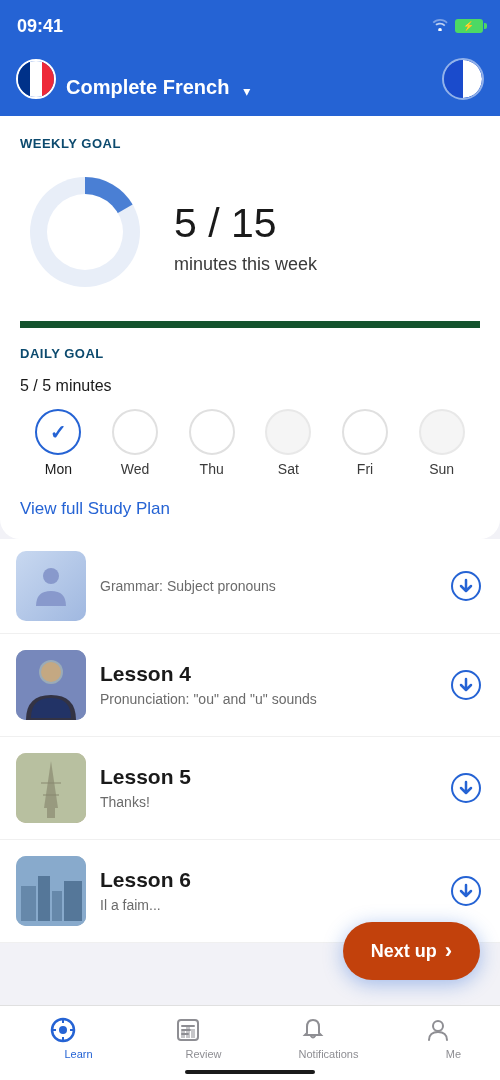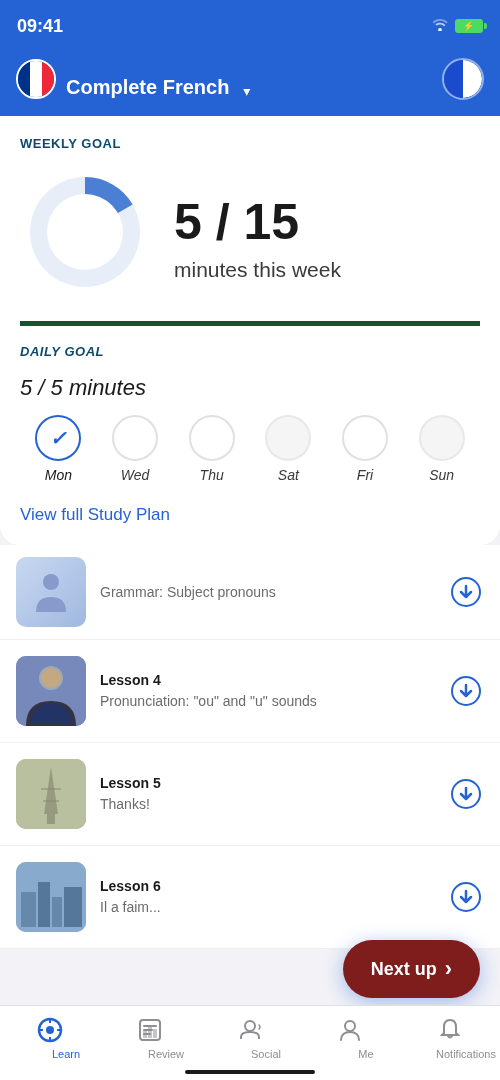--- a/index.html
+++ b/index.html
@@ -150,40 +150,39 @@
       width: 130px;
       height: 130px;
       flex-shrink: 0;
     }
     .pie-chart {
       width: 130px;
       height: 130px;
     }
     .goal-text-block { }
     .goal-fraction {
-      font-size: 50px;
-      font-weight: 700;
+      font-size: 41px;
+      font-weight: 400;
       color: #1a1a1a;
       line-height: 1.1;
       margin-top: 12px;
     }
     .goal-subtext {
-      font-size: 21px;
+      font-size: 18px;
       color: #3a3a3a;
       margin-top: 8px;
     }
 
     
     .daily-goal-section {
-      border-top: 5px solid #14532d;
+      border-top: 7px solid #14532d;
       padding-top: 18px;
-      font-style: italic;
     }
     .daily-goal-minutes {
-      font-size: 22px;
+      font-size: 16px;
       color: #1a1a1a;
       margin-bottom: 14px;
       font-weight: 400;
     }
     .days-row {
       display: flex;
       align-items: center;
       gap: 0;
       justify-content: space-between;
       margin-bottom: 6px;
@@ -282,21 +281,21 @@
       justify-content: center;
     }
     .thumb-city {
       background: linear-gradient(135deg, #b0c8d8 0%, #7090b0 100%);
       width: 100%;
       height: 100%;
     }
 
     .lesson-info { flex: 1; }
     .lesson-title {
-      font-size: 14px;
+      font-size: 21px;
       font-weight: 600;
       color: #1a1a1a;
       margin-bottom: 4px;
     }
     .lesson-subtitle {
       font-size: 14px;
       color: #6b6b6b;
       line-height: 1.3;
     }
     .download-btn {
@@ -308,23 +307,23 @@
       flex-shrink: 0;
     }
     .download-icon {
       width: 32px;
       height: 32px;
     }
 
     
     .next-up-btn {
       position: fixed;
-      bottom: 82px;
+      bottom: 100px;
       right: 20px;
-      background: #7f1d1d;
+      background: #c2410c;
       color: white;
       border-radius: 30px;
       padding: 16px 28px;
       font-size: 18px;
       font-weight: 600;
       display: flex;
       align-items: center;
       gap: 8px;
       box-shadow: 0 4px 20px rgba(37,99,212,0.4);
       cursor: pointer;
@@ -621,45 +620,35 @@
         <path d="M7 9 L19 9 M7 13 L15 13 M7 17 L13 17" stroke="#8e8e93" stroke-width="2" stroke-linecap="round"></path>
 
         <rect x="6" y="14" width="4" height="7" fill="#8e8e93" opacity="0.5"></rect>
         <rect x="11" y="10" width="4" height="11" fill="#8e8e93" opacity="0.5"></rect>
         <rect x="16" y="12" width="4" height="9" fill="#8e8e93" opacity="0.5"></rect>
       </svg>
     </div>
     <span class="nav-label">Review</span>
   </div>
 
+
   <div class="nav-item">
     <div class="nav-icon">
       <svg width="26" height="26" viewBox="0 0 26 26" fill="none">
-        <path d="M4 22 L4 20 C4 17 7 15 13 15 C19 15 22 17 22 20 L22 22" stroke="#8e8e93" stroke-width="2"></path>
-        <circle cx="13" cy="9" r="5" stroke="#8e8e93" stroke-width="2"></circle>
-        <path d="M22 8 Q24 10 22 12" stroke="#8e8e93" stroke-width="1.5" stroke-linecap="round"></path>
-      </svg>
-    </div>
-    <span class="nav-label">Social</span>
+        <path d="M13 3 C9 3 7 6 7 10 L7 16 L5 18 L21 18 L19 16 L19 10 C19 6 17 3 13 3 Z" stroke="#8e8e93" stroke-width="2" fill="none"></path>
+        <path d="M11 19 Q13 22 15 19" stroke="#8e8e93" stroke-width="2" stroke-linecap="round"></path>
+      </svg>
+    </div>
+    <span class="nav-label">Notifications</span>
   </div>
 
   <div class="nav-item">
     <div class="nav-icon">
       <svg width="26" height="26" viewBox="0 0 26 26" fill="none">
         <circle cx="13" cy="9" r="5" stroke="#8e8e93" stroke-width="2"></circle>
         <path d="M4 23 C4 18 7.5 15 13 15 C18.5 15 22 18 22 23" stroke="#8e8e93" stroke-width="2" stroke-linecap="round"></path>
       </svg>
     </div>
     <span class="nav-label">Me</span>
   </div>
-
-  <div class="nav-item">
-    <div class="nav-icon">
-      <svg width="26" height="26" viewBox="0 0 26 26" fill="none">
-        <path d="M13 3 C9 3 7 6 7 10 L7 16 L5 18 L21 18 L19 16 L19 10 C19 6 17 3 13 3 Z" stroke="#8e8e93" stroke-width="2" fill="none"></path>
-        <path d="M11 19 Q13 22 15 19" stroke="#8e8e93" stroke-width="2" stroke-linecap="round"></path>
-      </svg>
-    </div>
-    <span class="nav-label">Notifications</span>
-  </div>
 </div>
 
 <div class="home-indicator"></div>
 
 </body></html>

